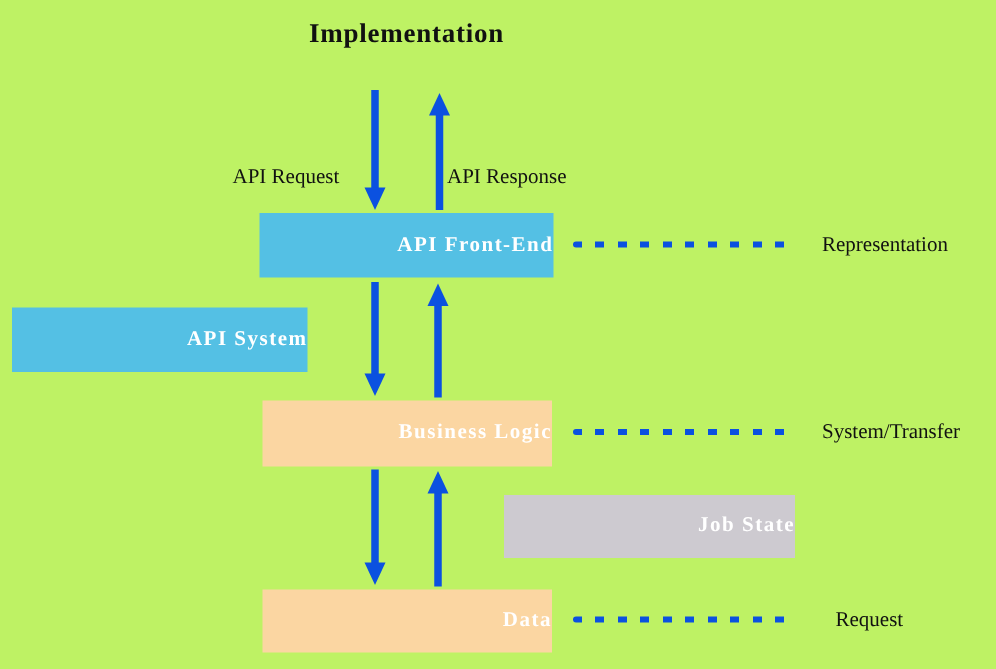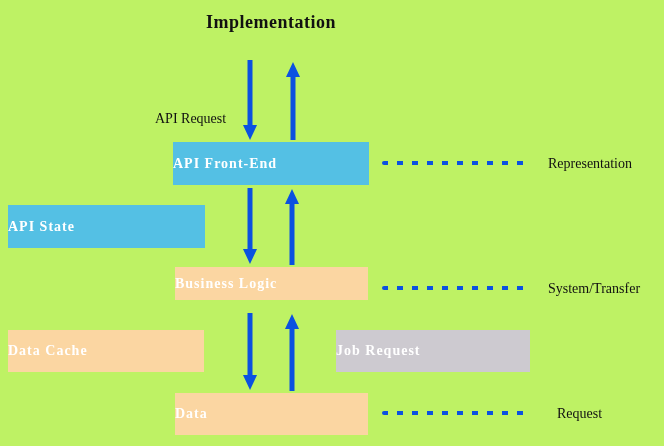--- a/index.html
+++ b/index.html
@@ -20,21 +20,21 @@
     position:absolute;left:206px;top:12px;
     font-size:18px;font-weight:bold;color:#111;
     letter-spacing:0.5px;
   }
   .flow-label{
     position:absolute;
     font-size:14px;color:#111;white-space:nowrap;margin-top:16px;
   }
   .node{
     position:absolute;
-    display:flex;align-items:center;justify-content:flex-start;
+    display:flex;align-items:center;justify-content:flex-end;
     color:#ffffff;font-size:14px;font-weight:bold;
     letter-spacing:1px;white-space:nowrap;
   }
   .node.cyan{background:var(--cyan);}
   .node.peach{background:var(--peach);}
   .node.gray{background:var(--gray);}
 
   .arrow{position:absolute;width:14px;}
   .arrow .line{
     position:absolute;left:50%;transform:translateX(-50%);
@@ -72,51 +72,49 @@
   <div class="arrow down" style="left:243px;top:60px;height:80px">
     <div class="line"></div>
     <div class="head"></div>
   </div>
   <div class="arrow up" style="left:286px;top:62px;height:78px">
     <div class="line"></div>
     <div class="head"></div>
   </div>
 
   <div class="flow-label" style="left:155px;top:95px">API Request</div>
+  <div class="flow-label" style="left:298px;top:95px">API Response</div>
 
   <div class="node cyan" style="left:173px;top:142px;width:196px;height:43px">
     <span>API Front-End</span>
   </div>
   <div class="dashed" style="top:161px"></div>
   <div class="layer-label" style="left:538px;top:156px">Representation</div>
 
   <div class="node cyan" style="left:8px;top:205px;width:197px;height:43px">
-    <span>API State</span>
+    <span>API System</span>
   </div>
 
   <div class="arrow down" style="left:243px;top:188px;height:76px">
     <div class="line"></div>
     <div class="head"></div>
   </div>
   <div class="arrow up" style="left:285px;top:189px;height:76px">
     <div class="line"></div>
     <div class="head"></div>
   </div>
 
-  <div class="node peach" style="left:175px;top:267px;width:193px;height:33px">
+  <div class="node peach" style="left:175px;top:267px;width:193px;height:44px">
     <span>Business Logic</span>
   </div>
   <div class="dashed" style="top:286px"></div>
   <div class="layer-label" style="left:538px;top:281px">System/Transfer</div>
 
-  <div class="node peach" style="left:8px;top:330px;width:196px;height:42px">
-    <span>Data Cache</span>
-  </div>
   <div class="node gray" style="left:336px;top:330px;width:194px;height:42px">
-    <span>Job Request</span>
+    <span>Job State</span>
   </div>
 
   <div class="arrow down" style="left:243px;top:313px;height:77px">
     <div class="line"></div>
     <div class="head"></div>
   </div>
   <div class="arrow up" style="left:285px;top:314px;height:77px">
     <div class="line"></div>
     <div class="head"></div>
   </div>

